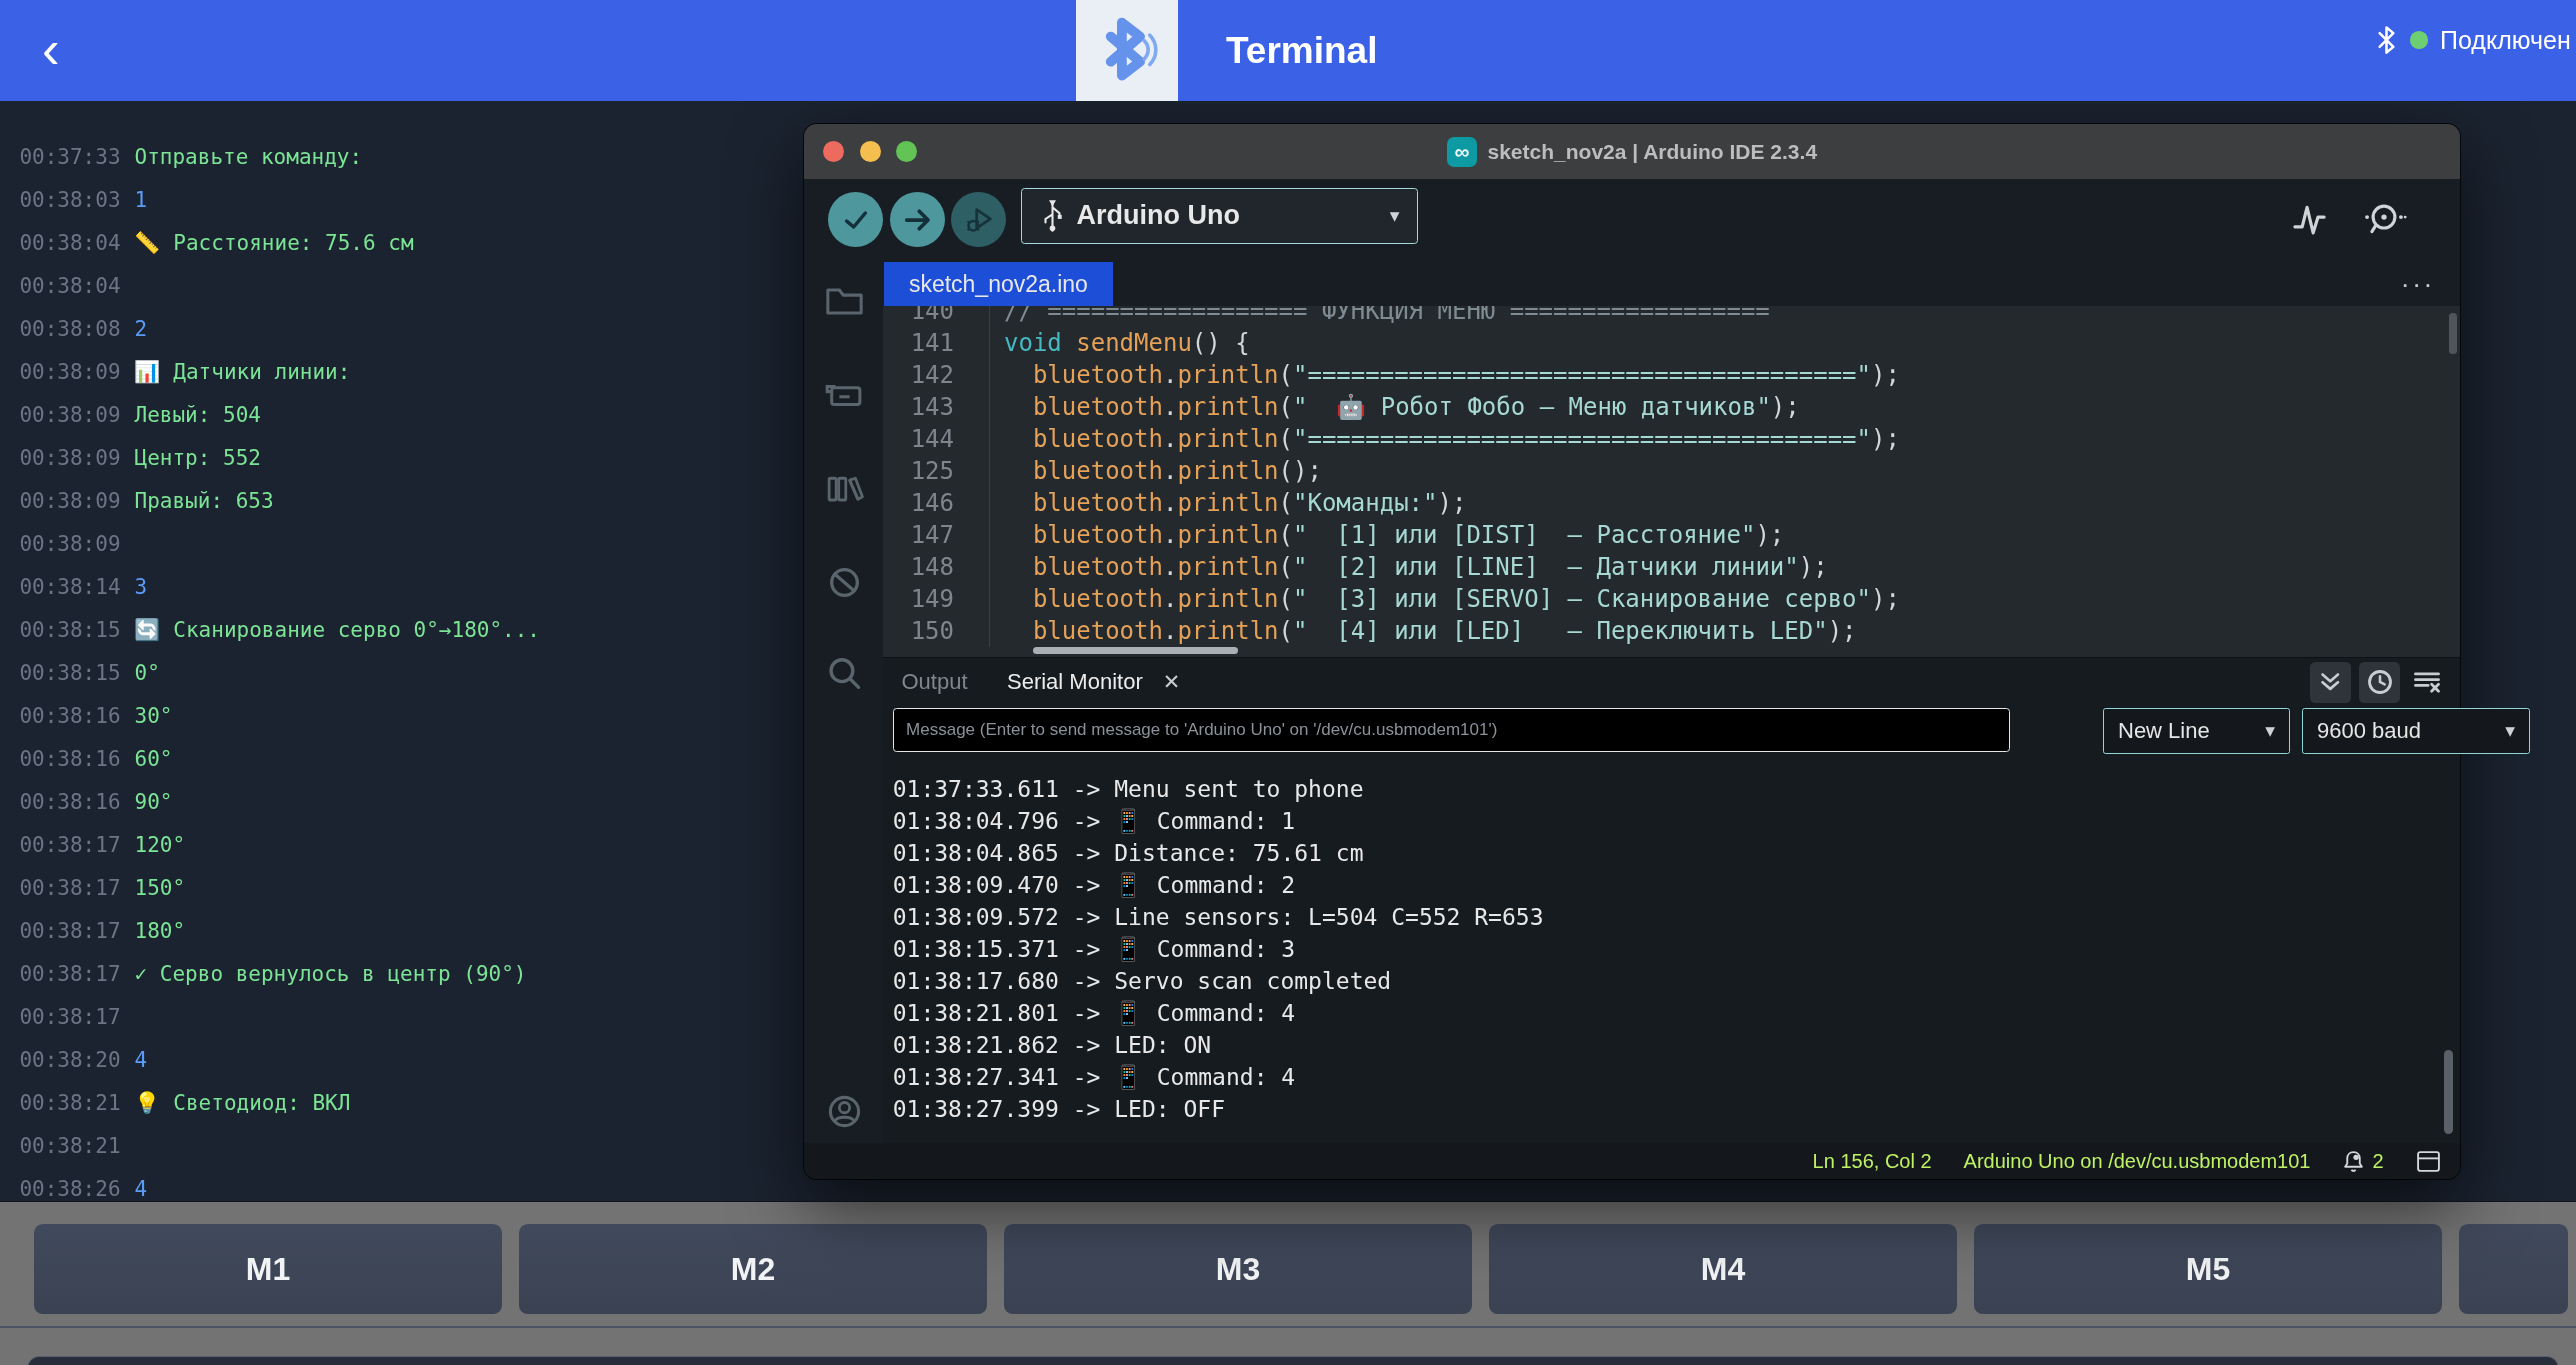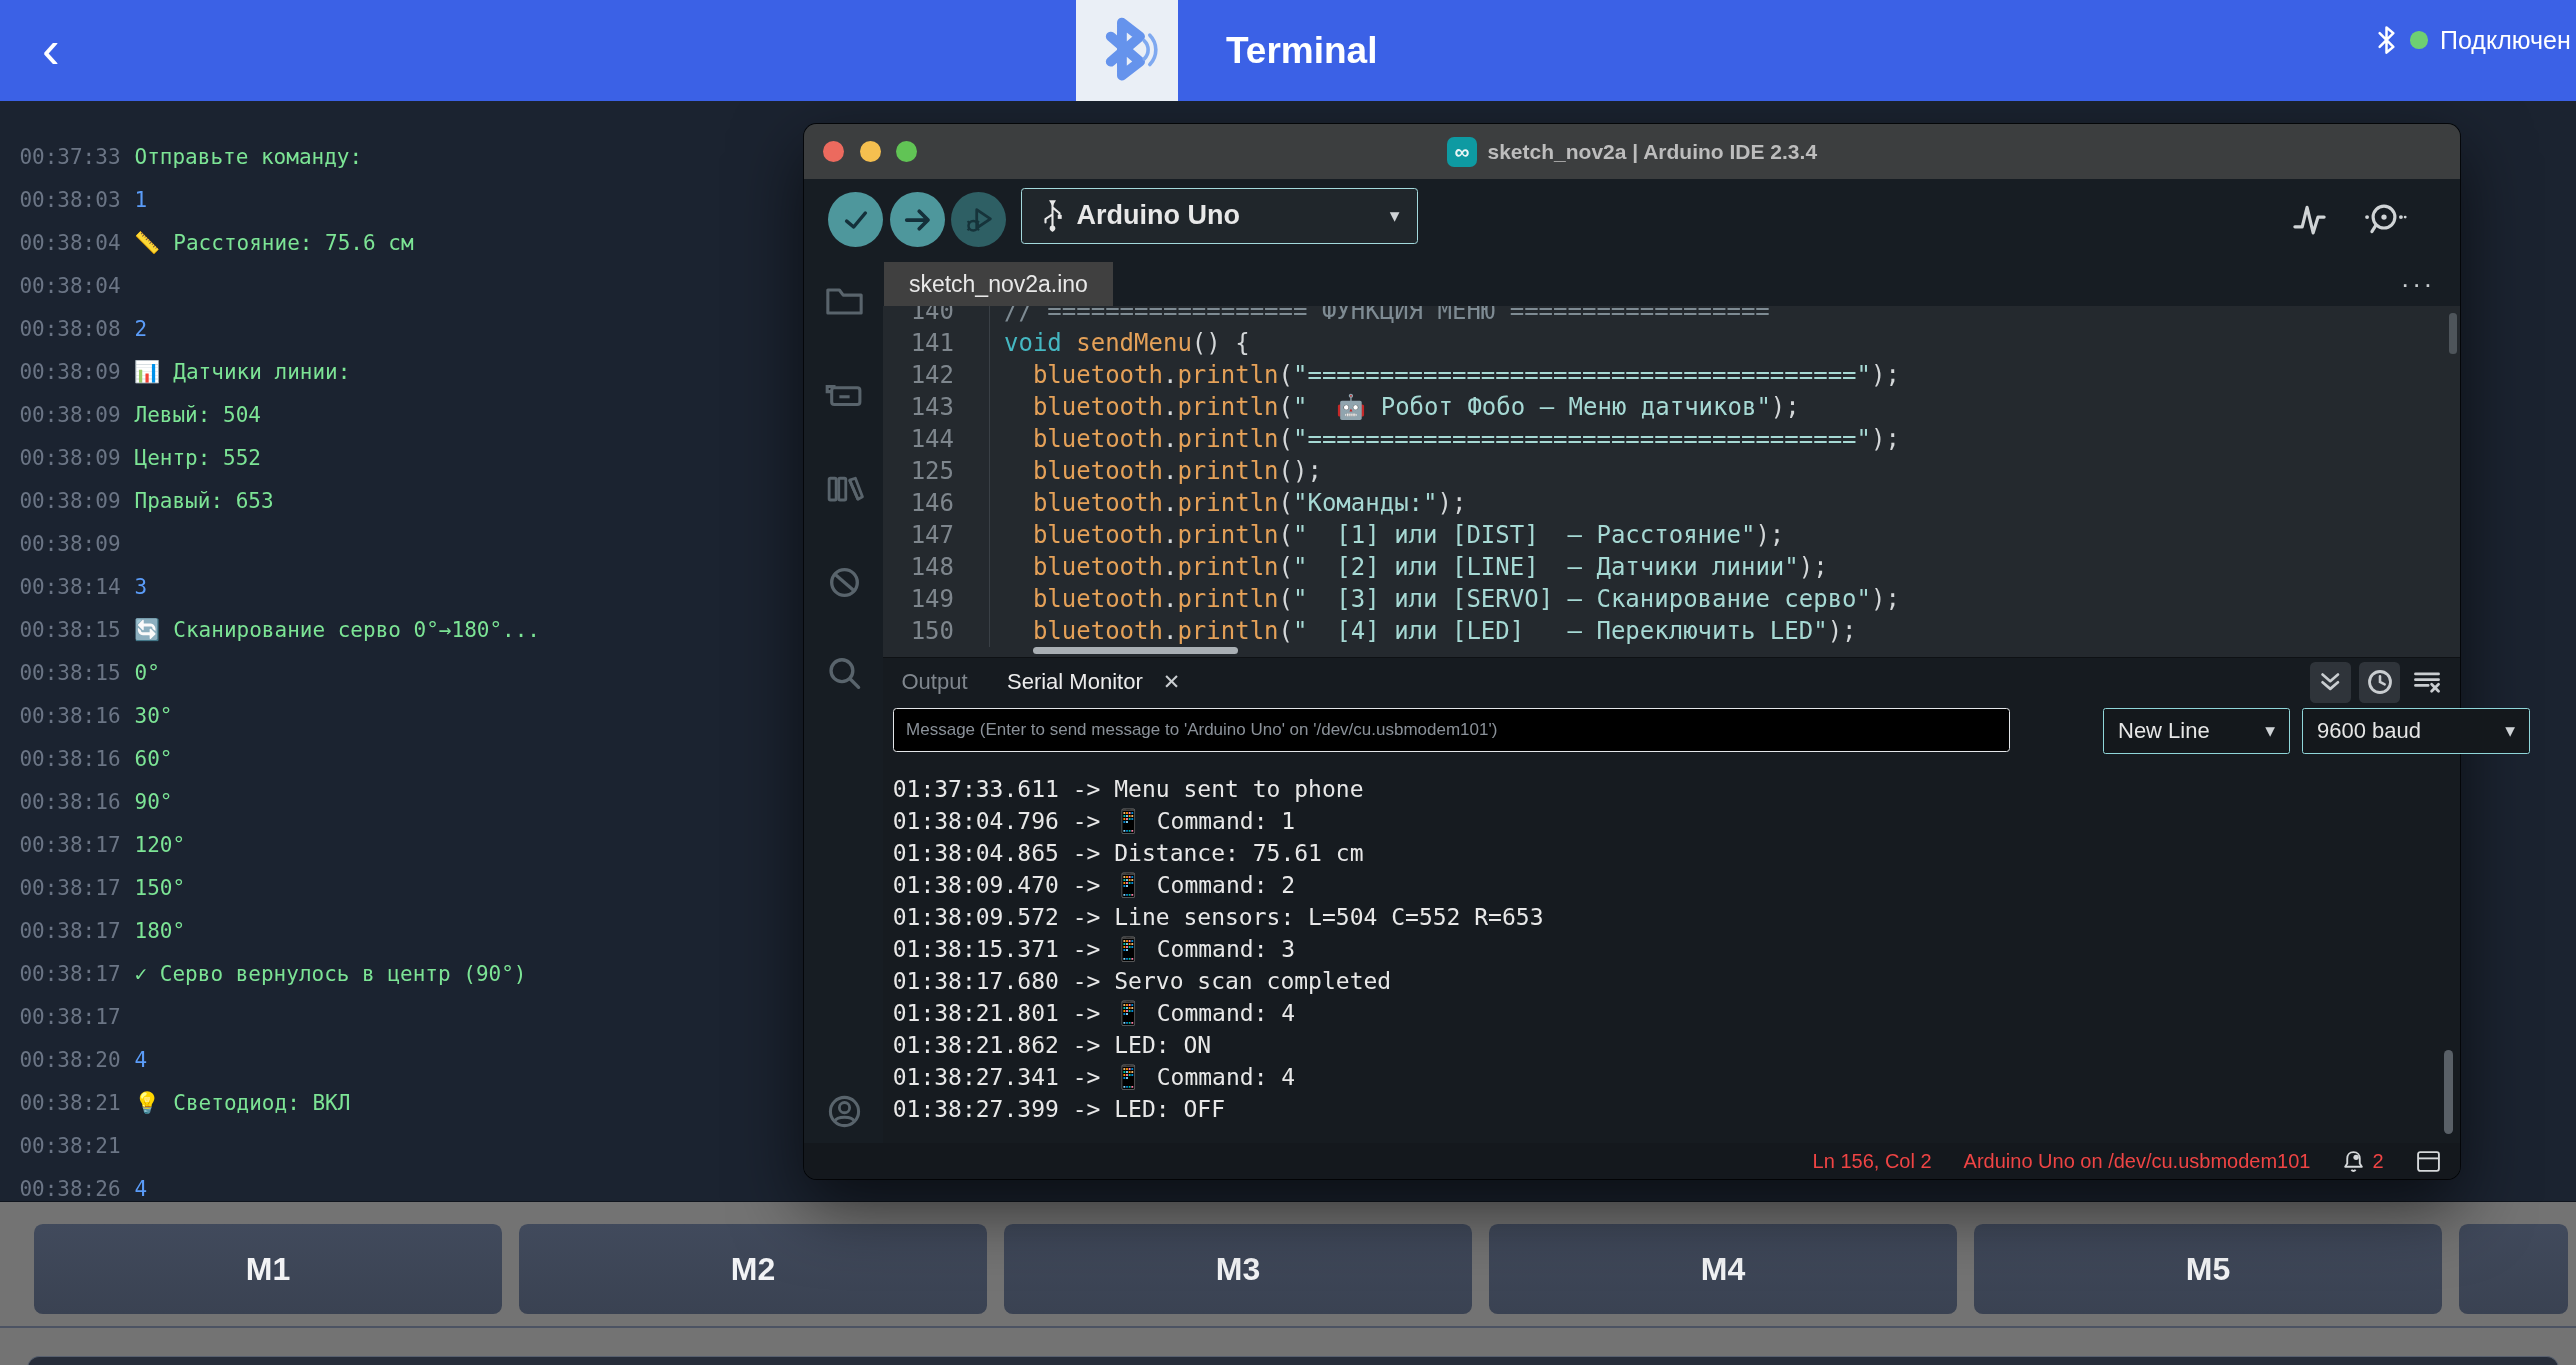--- a/index.html
+++ b/index.html
@@ -47,21 +47,21 @@
   .board-label{color:#E8E8E8;font-size:27px;font-weight:bold;flex:1;}
   .tb-right{position:absolute;right:53px;top:13.2px;display:flex;gap:32px;align-items:center;height:55px;}
   .tb-ic{cursor:pointer;display:flex;align-items:center;}
 
   
   .sidebar{position:absolute;left:0;top:138px;width:79px;bottom:36px;background:#171D23;}
   .sb-ic{position:absolute;left:20px;cursor:pointer;}
 
   
   .tabbar{position:absolute;left:79px;top:138px;right:0;height:44px;background:#171D23;}
-  .tab{position:absolute;left:0.9px;top:0;height:44px;padding:0 25px;background:#404040;display:flex;align-items:center;
+  .tab{position:absolute;left:0.9px;top:0;height:44px;padding:0 25px;background:#1d4ed8;display:flex;align-items:center;
        color:#E8E8E8;font-size:23px;cursor:pointer;}
   .more{position:absolute;right:25px;top:0;height:44px;display:flex;align-items:center;color:#C9CDD0;font-size:26.5px;
         letter-spacing:2.6px;cursor:pointer;}
 
   
   .editor{position:absolute;left:79px;top:182px;right:0;height:351px;background:#24292E;overflow:hidden;}
   #code-list{margin-top:-10.6px;font-family:"DejaVu Sans Mono",monospace;font-size:24px;}
   .cline{display:flex;height:32px;line-height:32px;white-space:pre;}
   .gut{width:71px;text-align:right;color:#7E868D;flex:0 0 71px;}
   .codeln{border-left:0.9px solid #3A4046;margin-left:35px;padding-left:14px;}
@@ -91,21 +91,21 @@
   .sel.nl{left:1220px;width:187px;}
   .sel.baud{left:1419px;width:228px;}
   .caret{color:#CFD3D6;font-size:19.4px;}
   #serial-list{position:absolute;left:9.7px;top:115px;font-family:"DejaVu Sans Mono",monospace;font-size:23px;color:#E8E8E8;}
   .sline{height:32px;line-height:32px;white-space:pre;}
   .pscroll{position:absolute;right:7px;bottom:8.8px;width:8.8px;height:84px;border-radius:4.4px;background:#596067;cursor:pointer;}
 
   
   .statusbar{position:absolute;left:0;bottom:0;width:100%;height:36px;background:#14181D;border-radius:0 0 12.4px 12.4px;
              display:flex;align-items:center;justify-content:flex-end;gap:32px;padding-right:19.4px;box-sizing:border-box;
-             color:#ef4444;font-size:20px;}
+             color:#bef264;font-size:20px;}
   .sb-item{display:flex;align-items:center;gap:7px;}
 
   
   .bottomzone{position:absolute;left:0;top:1202px;width:2576px;height:164px;background:#737373;z-index:2;}
   .mrow{position:absolute;left:34px;top:22px;display:flex;gap:17px;}
   .mbtn{width:468px;height:90px;border-radius:8.8px;background:linear-gradient(180deg,#414A5C 0%,#3A4252 100%);
         display:flex;align-items:center;justify-content:center;color:#F2F3F5;font-size:32px;font-weight:bold;cursor:pointer;}
   .mbtn.partial{width:109px;}
   .bdivider{position:absolute;left:0;top:124px;width:2576px;height:1.8px;background:#4C5363;}
   .bbox{position:absolute;left:26.5px;top:154px;width:2530px;height:26.5px;background:#272D3A;border:1.8px solid #58606E;

